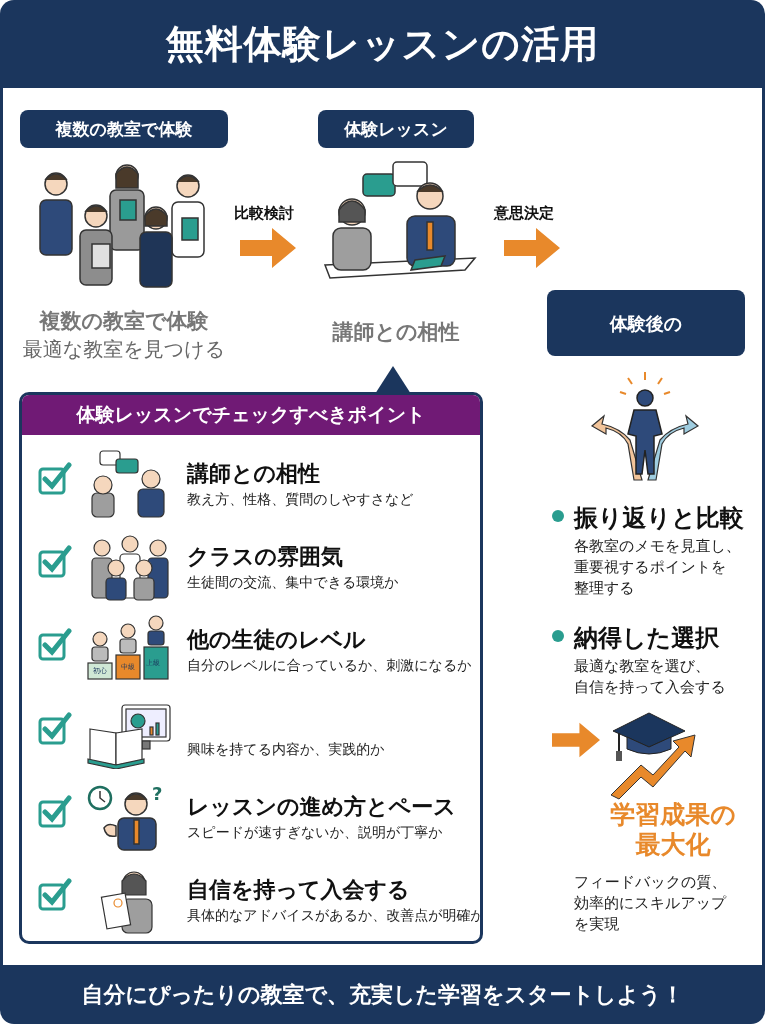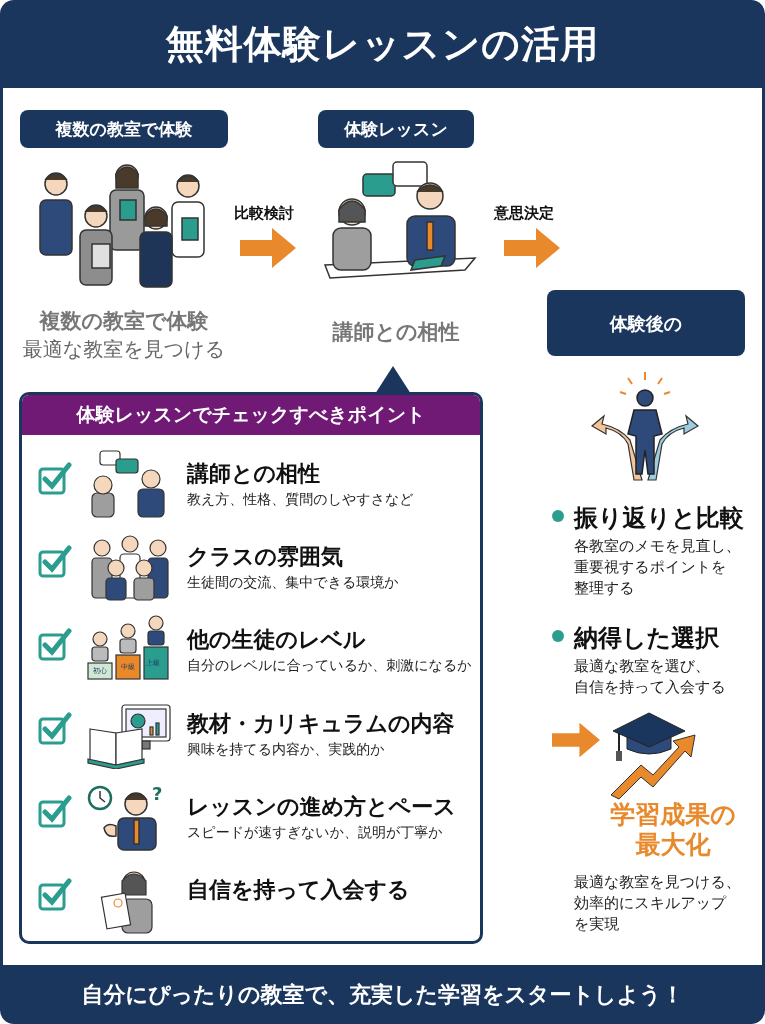--- a/index.html
+++ b/index.html
@@ -170,21 +170,20 @@
           <rect x="40" y="10" width="40" height="28" fill="#eef"></rect>
           <circle cx="52" cy="22" r="7" fill="#2a9d8f"></circle>
           <rect x="64" y="28" width="3" height="8" fill="#e8892b"></rect>
           <rect x="70" y="24" width="3" height="12" fill="#2a9d8f"></rect>
           <rect x="56" y="42" width="8" height="8" fill="#777"></rect>
           <path d="M4 30 L30 34 L30 66 L4 62Z" fill="#fff"></path>
           <path d="M30 34 L56 30 L56 62 L30 66Z" fill="#fff"></path>
           <path d="M2 60 L30 66 L58 60 L58 64 L30 70 L2 64Z" fill="#2a9d8f"></path>
         </g>
       </svg>
-    <div class="ck-title">教材・カリキュラムの内容</div>
     <div class="ck-sub">興味を持てる内容か、実践的か</div>
   </div>
 
   <div class="ck-row" style="top:383px">
     <svg class="ck-box" viewBox="0 0 34 34">
         <rect x="2" y="8" width="24" height="24" rx="3" fill="none" stroke="#2a9d8f" stroke-width="3"></rect>
         <path d="M7 18 L14 25 L31 4" fill="none" stroke="#2a9d8f" stroke-width="5" stroke-linecap="round"></path>
       </svg>
     <svg class="ck-ill" viewBox="0 0 88 70">
         <g stroke="#333" stroke-width="1.5">
@@ -210,20 +209,21 @@
     <svg class="ck-ill" viewBox="0 0 88 70">
         <g stroke="#333" stroke-width="1.2">
           <circle cx="48" cy="18" r="11" fill="#f5d7bd"></circle>
           <path d="M36 16 Q48 2 60 16 L60 30 L36 30Z" fill="#555"></path>
           <rect x="36" y="34" width="30" height="34" rx="6" fill="#9e9e9e"></rect>
           <rect x="18" y="30" width="24" height="32" fill="#fff" transform="rotate(-10 30 46)"></rect>
           <circle cx="32" cy="38" r="4" fill="none" stroke="#e8892b"></circle>
         </g>
       </svg>
     <div class="ck-title">自信を持って入会する</div>
+    <div class="ck-sub">具体的なアドバイスがあるか、改善点が明確か</div>
   </div>
 </div>
 
 <div class="right-col">
   <div class="pill" style="left:547px;top:290px;width:198px;height:66px;font-size:18px;flex-direction:row;line-height:25px">
     <span>体験後の</span>
   </div>
   <svg style="position:absolute;left:590px;top:370px" width="110" height="112" viewBox="0 0 110 112">
     <g stroke="#e8892b" stroke-width="2">
         <line x1="55" y1="2" x2="55" y2="10"></line>
@@ -258,18 +258,18 @@
     <path d="M8 26 L44 8 L80 26 L44 42Z" fill="#1b365d" stroke="#222"></path>
       <path d="M22 32 V44 Q44 54 66 44 V32 L44 42Z" fill="#2e4a7a" stroke="#222"></path>
       <line x1="14" y1="28" x2="14" y2="48" stroke="#222" stroke-width="2"></line>
       <rect x="11" y="46" width="6" height="10" fill="#555"></rect>
     <path d="M6 90 L36 60 L48 70 L74 42 L68 36 L90 30 L86 52 L80 46 L48 82 L36 72 L14 94Z" fill="#e8892b" stroke="#333"></path>
   </svg>
   <div style="position:absolute;left:578px;top:800px;width:190px;text-align:center;color:#e8892b;font-size:25px;font-weight:bold;line-height:30px">
     <div>学習成果の</div>
     <div>最大化</div>
   </div>
-  <div class="r-sub" style="left:574px;top:872px">最適な教室を見つける、</div>
+  <div class="r-sub" style="left:574px;top:872px">フィードバックの質、</div>
   <div class="r-sub" style="left:574px;top:893px">効率的にスキルアップ</div>
   <div class="r-sub" style="left:574px;top:914px">を実現</div>
 </div>
 
 <div class="footer">自分にぴったりの教室で、充実した学習をスタートしよう！</div>
 
 </body></html>

